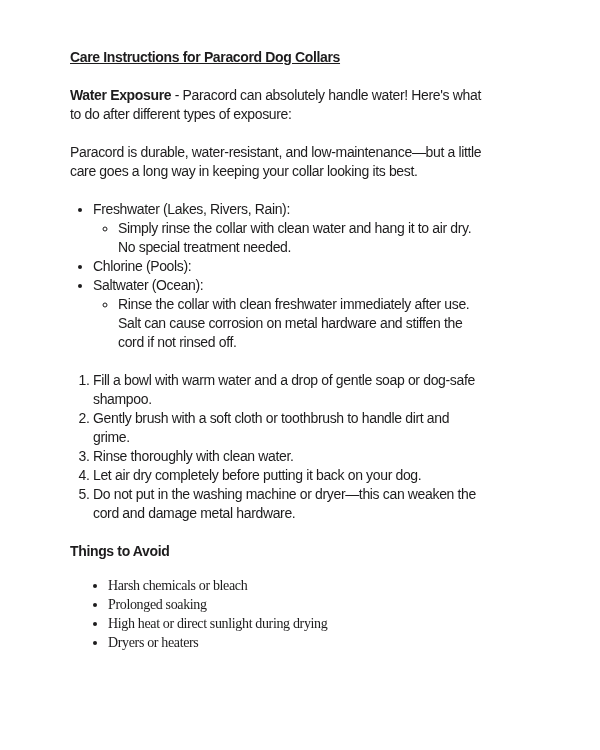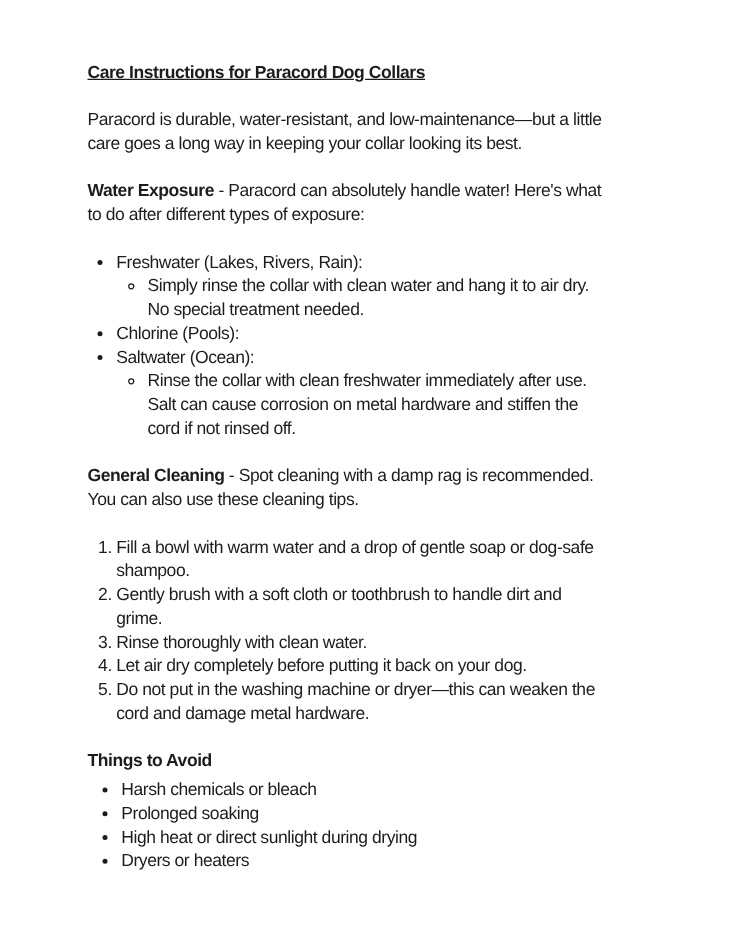--- a/index.html
+++ b/index.html
@@ -48,64 +48,62 @@
   ol.steps-list {
     margin: 19px 0 0 0;
     padding-left: 23px;
     list-style-type: decimal;
   }
   .avoid-heading {
     margin: 19px 0 0 0;
     font-weight: 700;
   }
   ul.avoid-list {
-    margin: 4px;
+    margin: 15px;
     padding-left: 23px;
     list-style-type: disc;
+    font-family: Liberation Serif, serif;
   }
   li {
     margin: 0;
   }
 </style>
 </head>
 <body>
 
 <div class="doc">
 
   <h1 class="doc-title">Care Instructions for Paracord Dog Collars</h1>
 
   <p class="para">
-    <span>Paracord is durable, water-resistant, and low-maintenance—but a little care goes a long way in keeping your collar looking its best.</span>
+    <span class="b">Water Exposure</span><span> - Paracord can absolutely handle water! Here's what to do after different types of exposure:</span>
   </p>
 
   <p class="para">
-    <span class="b">Water Exposure</span><span> - Paracord can absolutely handle water! Here's what to do after different types of exposure:</span>
+    <span>Paracord is durable, water-resistant, and low-maintenance—but a little care goes a long way in keeping your collar looking its best.</span>
   </p>
 
   <ul class="exposure-list">
     <li>
       <span>Freshwater (Lakes, Rivers, Rain):</span>
       <ul>
         <li>Simply rinse the collar with clean water and hang it to air dry. No special treatment needed.</li>
       </ul>
     </li>
     <li>
       <span>Chlorine (Pools):</span>
     </li>
     <li>
       <span>Saltwater (Ocean):</span>
       <ul>
         <li>Rinse the collar with clean freshwater immediately after use. Salt can cause corrosion on metal hardware and stiffen the cord if not rinsed off.</li>
       </ul>
     </li>
   </ul>
 
-  <p class="para">
-    <span class="b">General Cleaning</span><span> - Spot cleaning with a damp rag is recommended. You can also use these cleaning tips.</span>
-  </p>
 
   <ol class="steps-list">
     <li>Fill a bowl with warm water and a drop of gentle soap or dog-safe shampoo.</li>
     <li>Gently brush with a soft cloth or toothbrush to handle dirt and grime.</li>
     <li>Rinse thoroughly with clean water.</li>
     <li>Let air dry completely before putting it back on your dog.</li>
     <li>Do not put in the washing machine or dryer—this can weaken the cord and damage metal hardware.</li>
   </ol>
 
   <p class="para avoid-heading">Things to Avoid</p>

